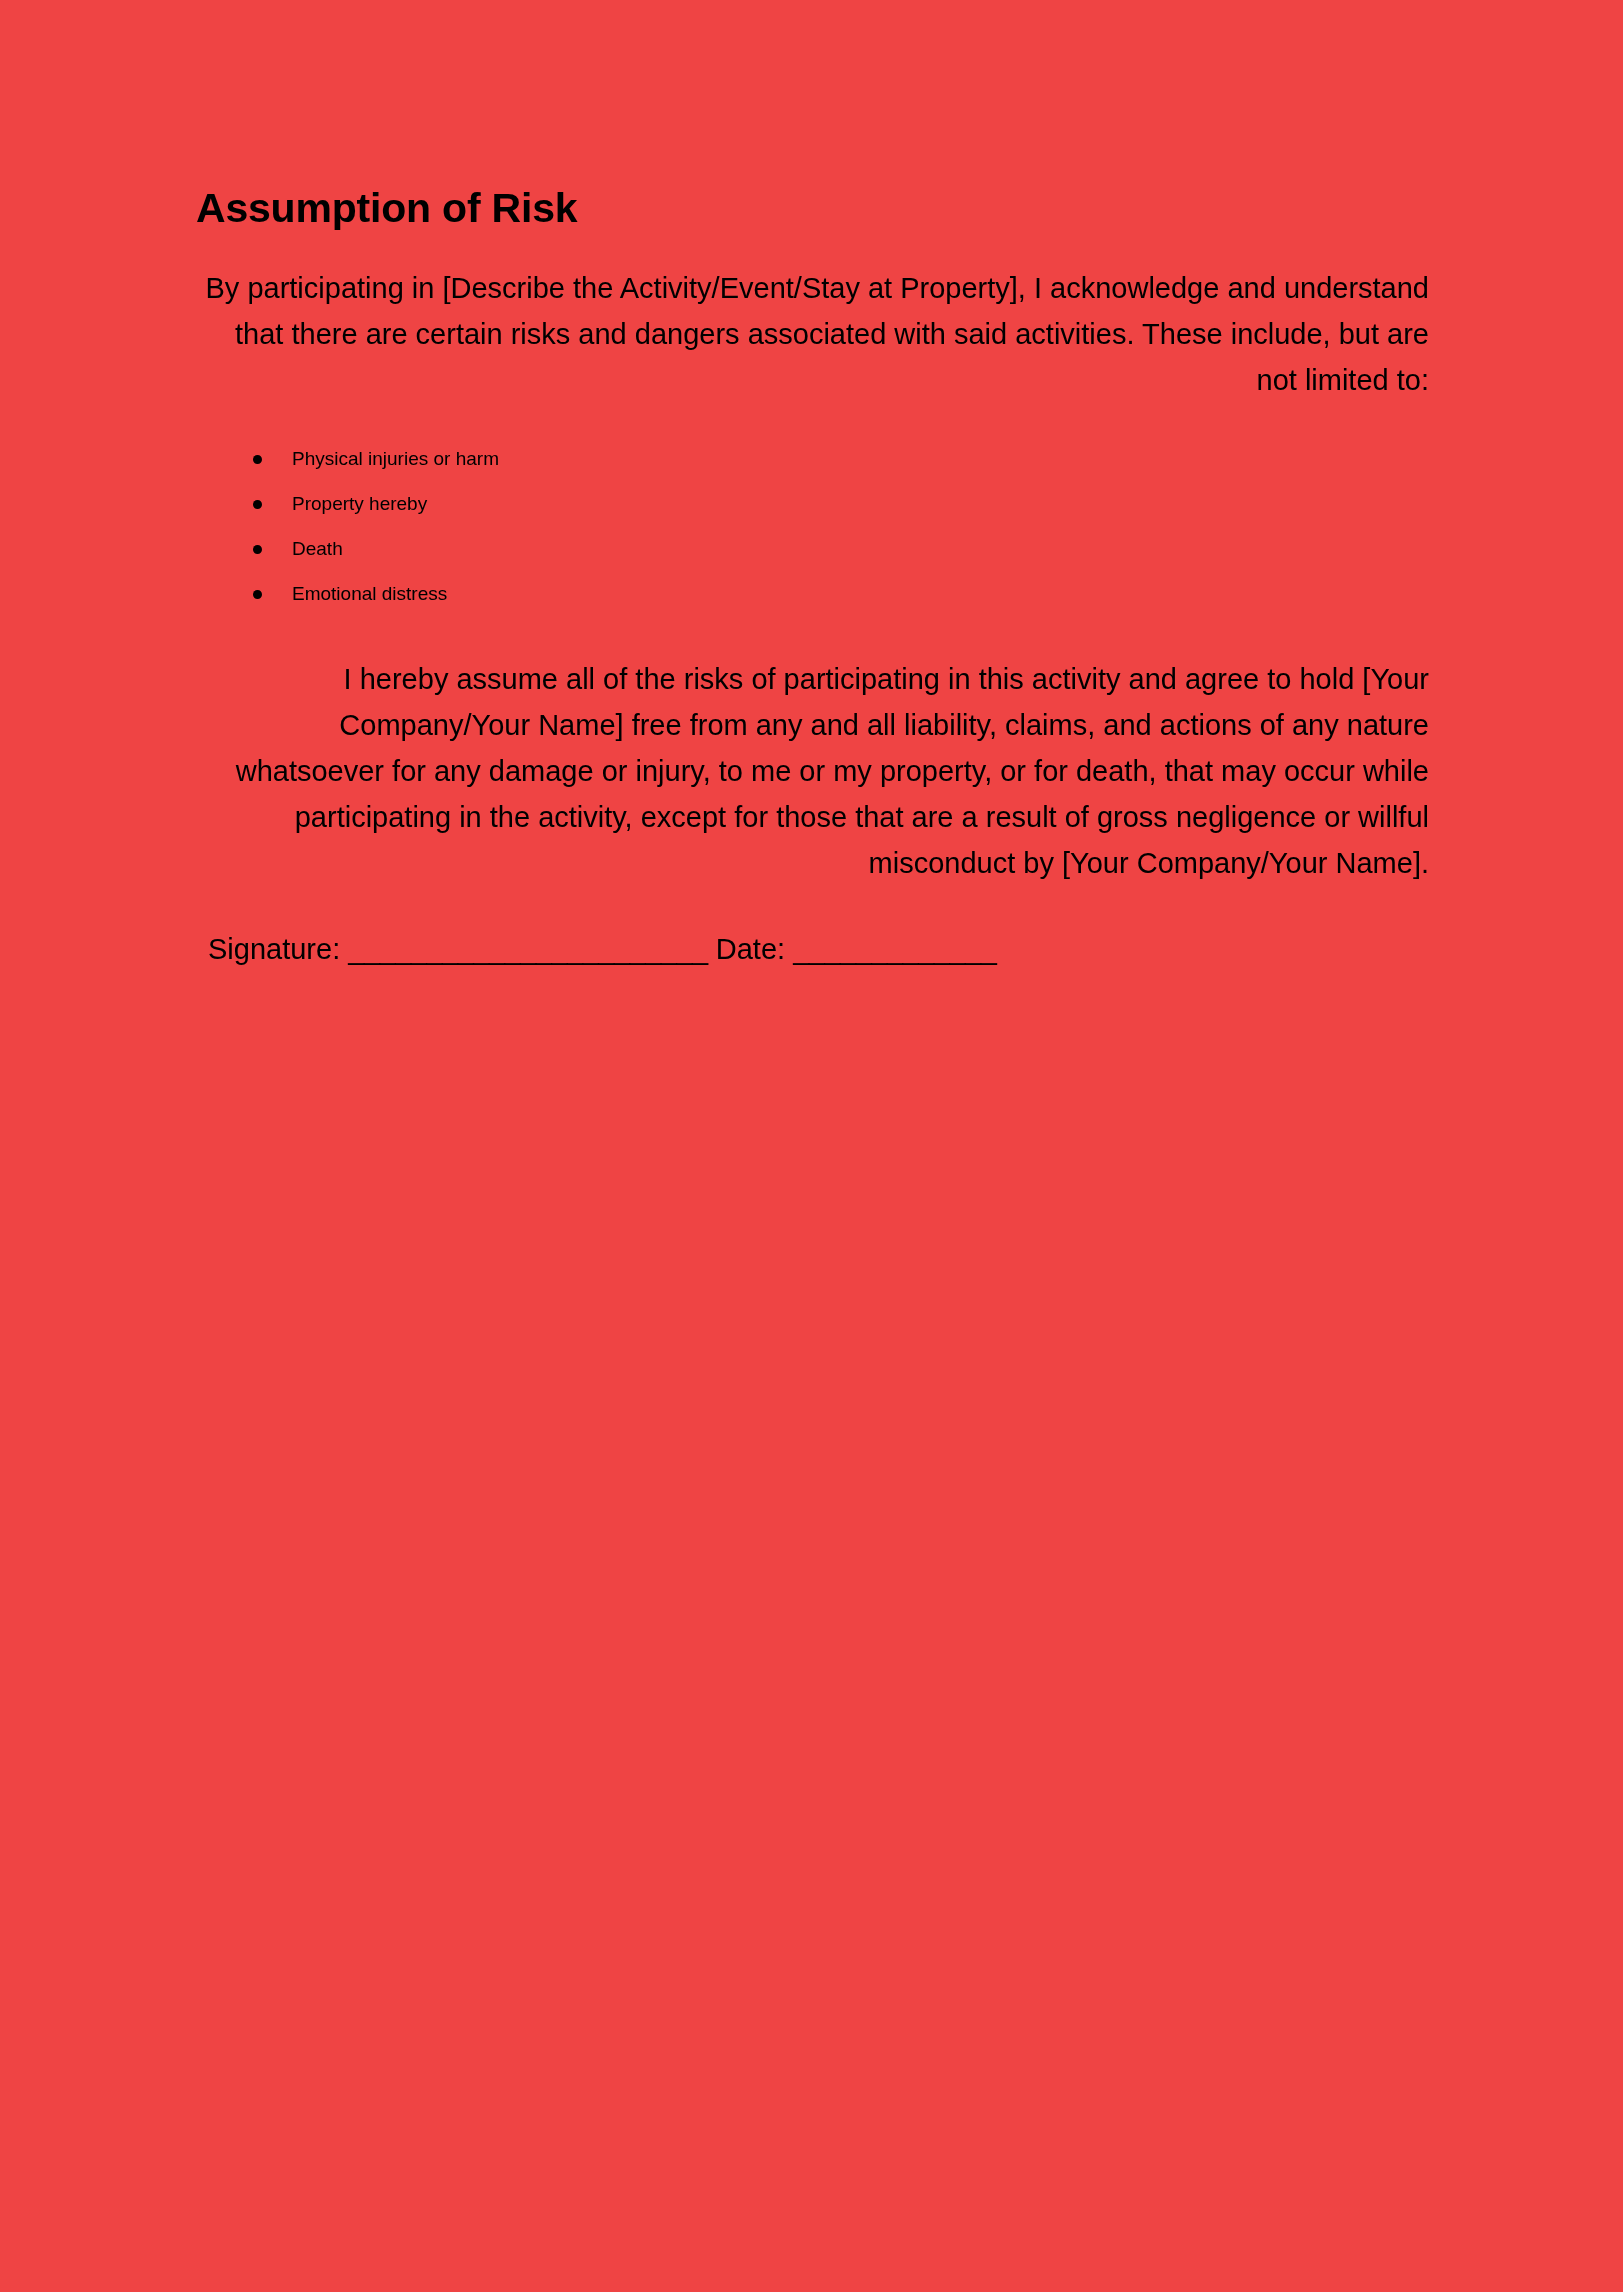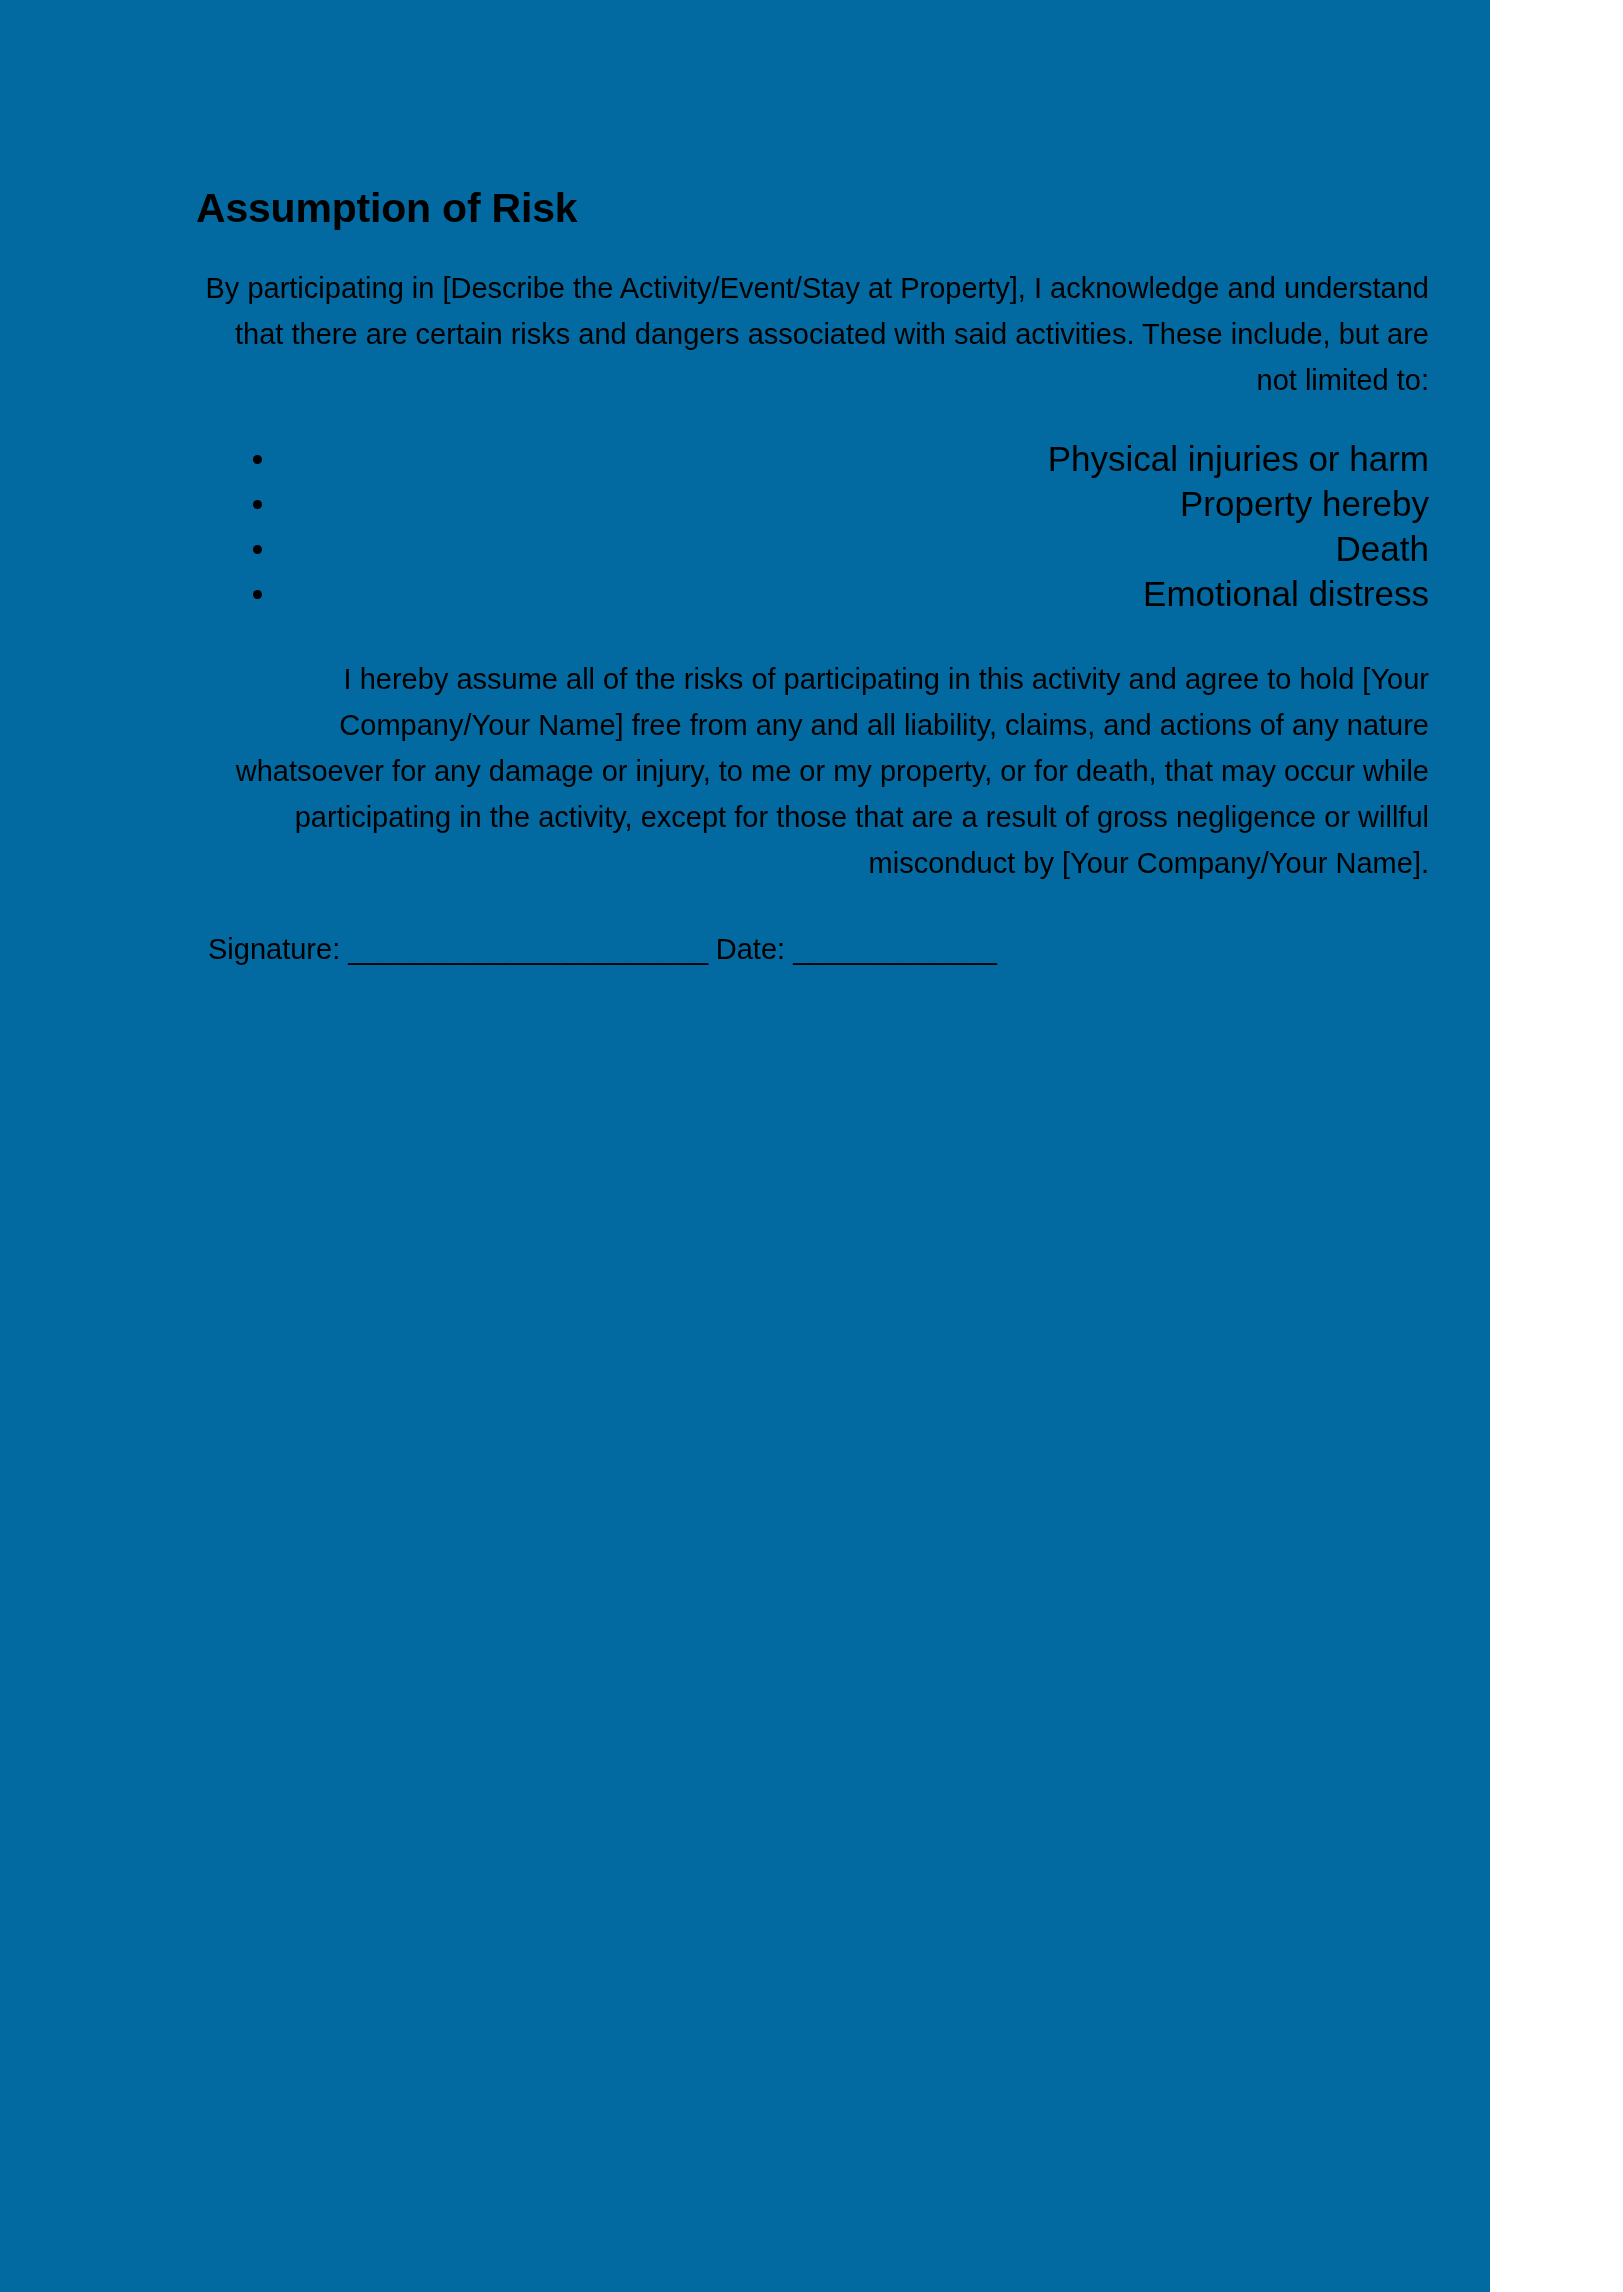--- a/index.html
+++ b/index.html
@@ -10,23 +10,23 @@
   }
 
   body {
     font-family: "Liberation Sans", sans-serif;
     color: #000000;
     -webkit-font-smoothing: antialiased;
   }
 
   .page {
     position: relative;
-    width: 1490px;
+    width: 1623px;
     height: 2293px;
-    background: #0369a1;
+    background: #ef4444;
     box-sizing: border-box;
     overflow: hidden;
   }
 
   .doc-body {
     position: absolute;
     left: 196px;
     top: 184px;
     width: 1233px;
   }
@@ -53,25 +53,24 @@
   }
 
   .risk-list {
     list-style: none;
     margin: 0 0 40px 0;
     padding: 0;
   }
 
   .risk-list li {
     position: relative;
-    font-size: 35px;
+    font-size: 19px;
     line-height: 45px;
     padding-left: 96px;
     color: #000000;
-    text-align: right;
   }
 
   .risk-list li .bullet-dot {
     position: absolute;
     left: 57px;
     top: 18.6px;
     width: 8.8px;
     height: 8.8px;
     border-radius: 50%;
     background: #000000;

